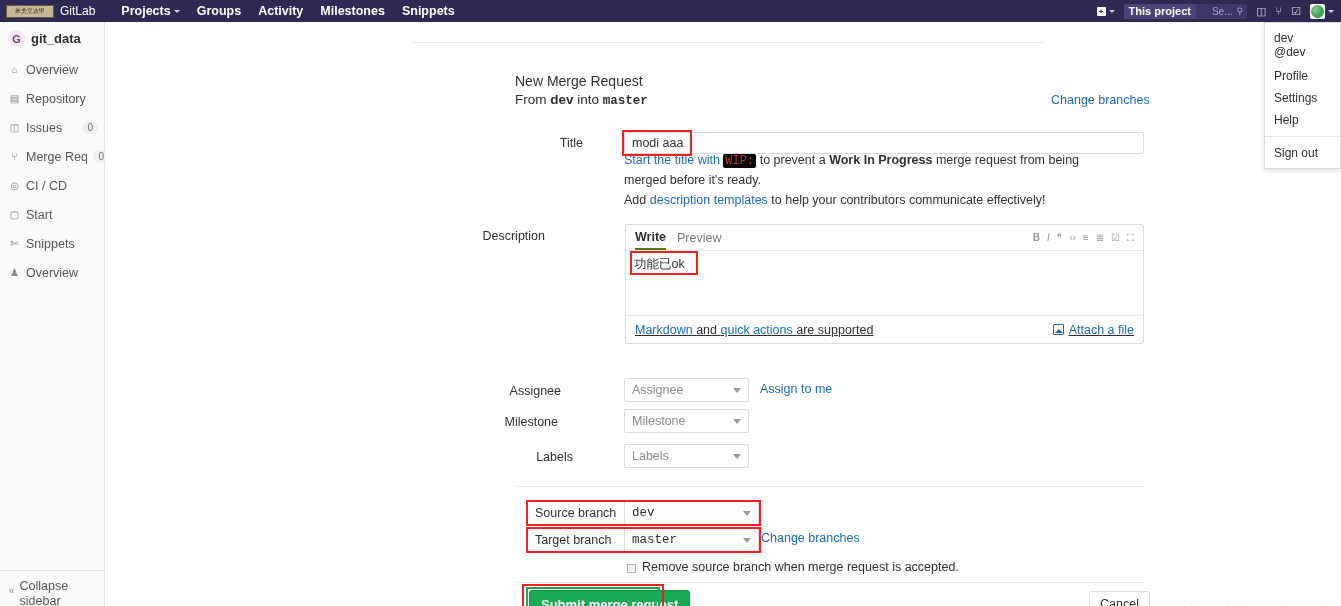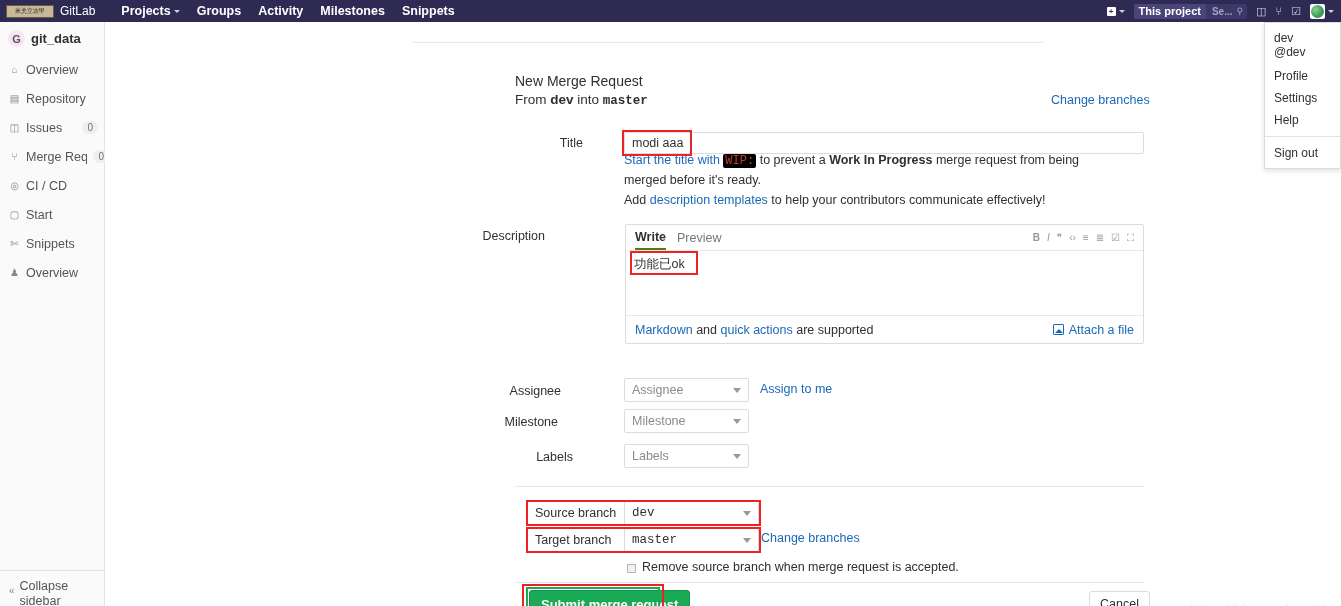--- a/index.html
+++ b/index.html
@@ -59,21 +59,21 @@
   }
   .search-wrap {
     display: flex; align-items: center; height: 15px;
     background: #3d3868; border-radius: 2px; overflow: hidden;
   }
   .search-scope {
     background: #4a4478; color: #fff; font-size: 11px; font-weight: bold;
     padding: 0 5px; height: 15px; line-height: 15px; white-space: nowrap;
   }
   .search-input-fake {
-    color: #a5a1c4; font-size: 10px; padding: 0 4px 0 6px; white-space: nowrap; font-weight: bold;
+    color: #a5a1c4; font-size: 10px; padding: 0 4px 0 16px; white-space: nowrap;
   }
   .search-ico { color: #a5a1c4; font-size: 9px; padding-right: 4px; }
   .nav-icon {
     color: #d7d5e6; font-size: 11px; cursor: pointer; line-height: 1;
   }
   .avatar-wrap { display: flex; align-items: center; gap: 3px; cursor: pointer; }
   .avatar {
     width: 15px; height: 15px; border-radius: 2px;
     background: #fff; display: flex; align-items: center; justify-content: center;
     overflow: hidden;
@@ -228,20 +228,21 @@
   }
   .tb-ico { cursor: pointer; line-height: 1; }
   .editor-body {
     position: relative; height: 64px; padding: 5px 8px;
     font-size: 12.5px; color: #303030;
   }
   .editor-foot {
     height: 28px; border-top: 1px solid #e8e8e8;
     display: flex; align-items: center; padding: 0 9px;
     font-size: 12.5px;
+    text-decoration: underline;
   }
   .attach {
     margin-left: auto; color: #1b69b6; cursor: pointer;
     display: flex; align-items: center; gap: 5px;
   }
   .attach-ico {
     width: 11px; height: 11px; border: 1px solid #1b69b6; border-radius: 1px;
     position: relative; display: inline-block;
   }
   .attach-ico:after {

